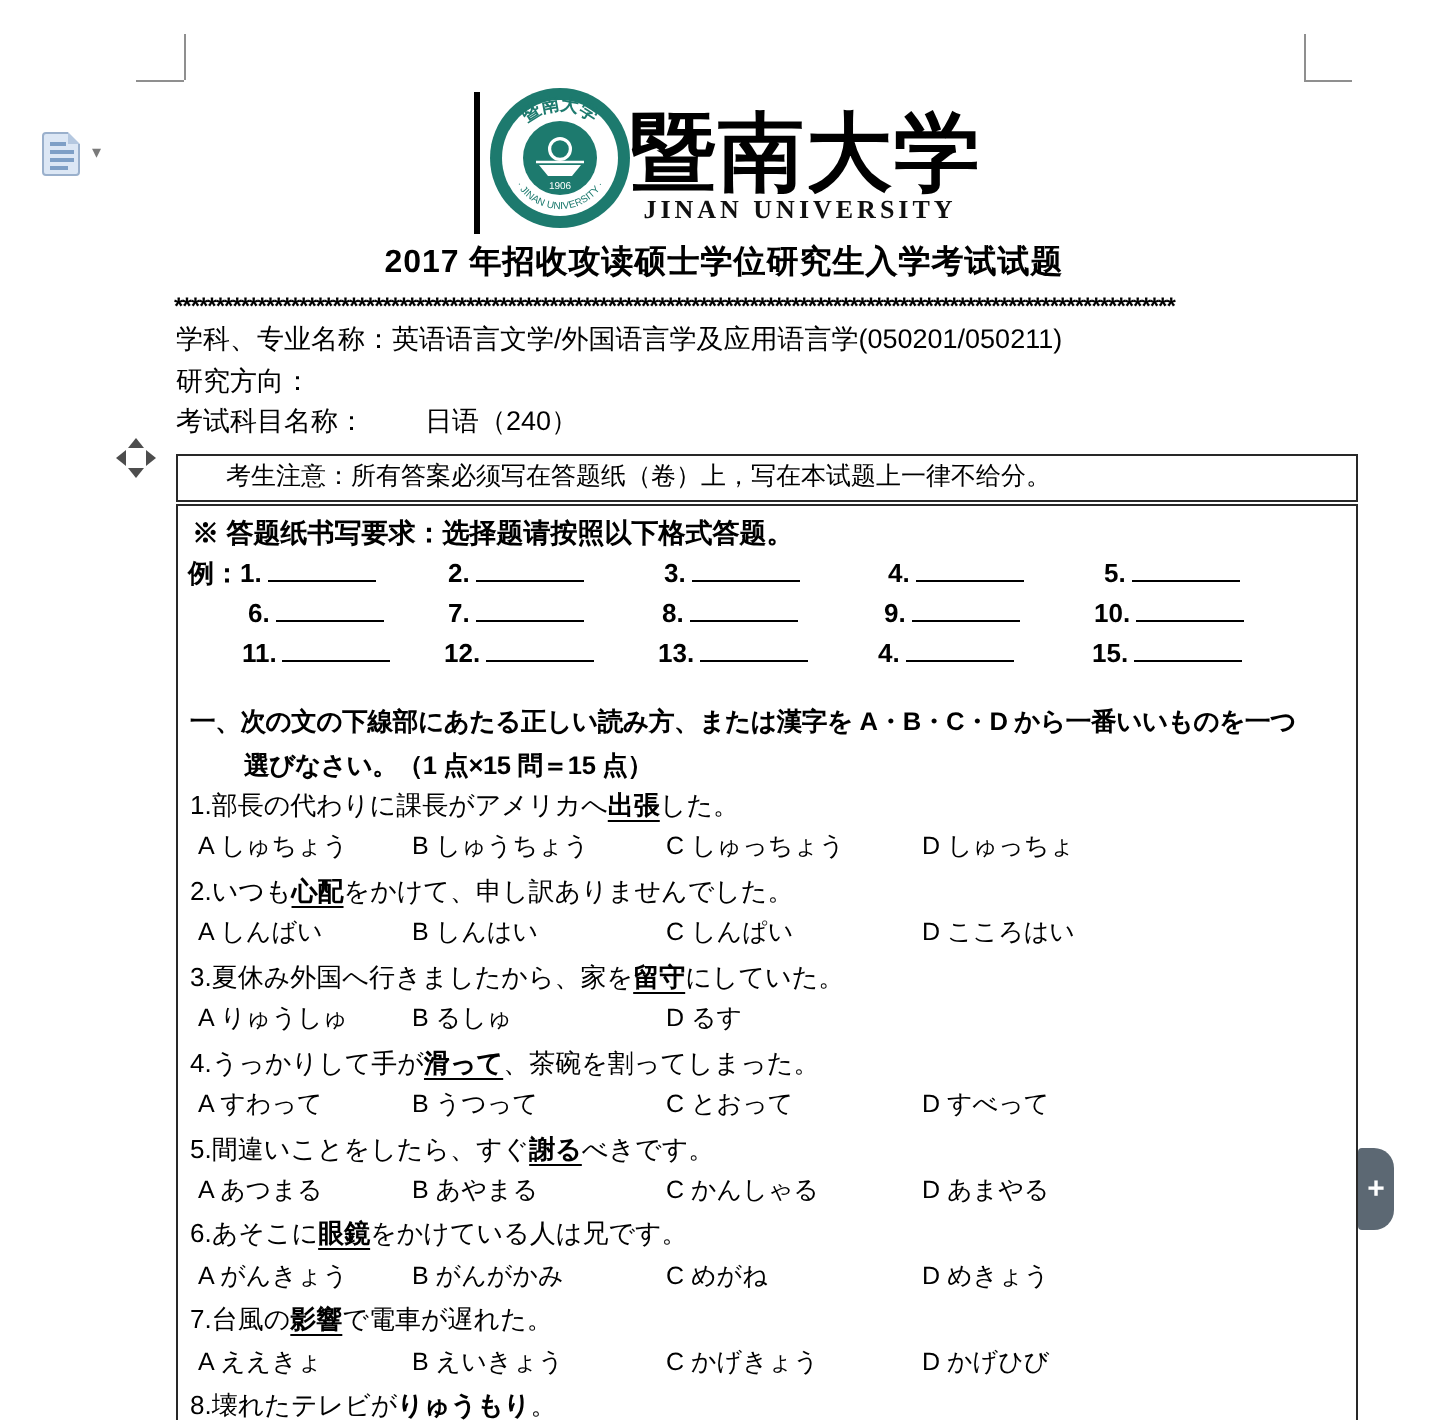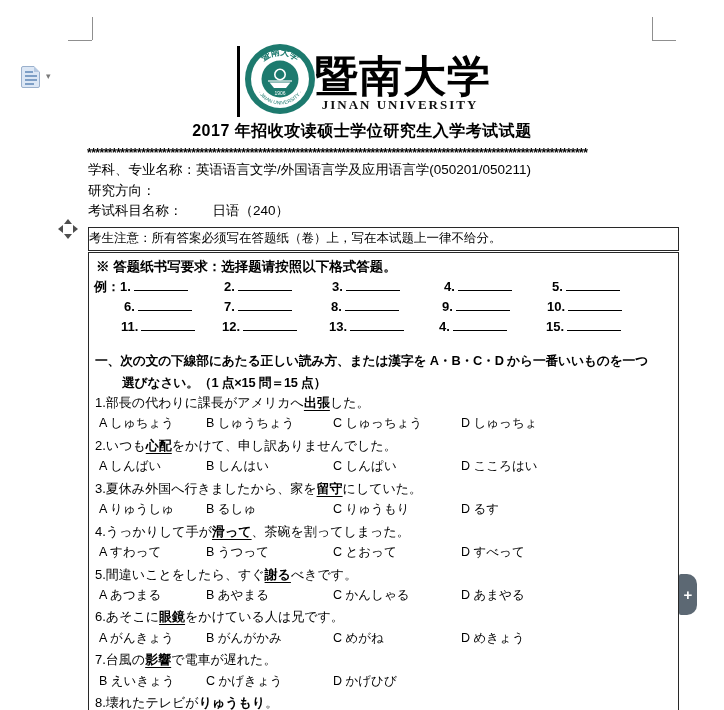--- a/index.html
+++ b/index.html
@@ -58,21 +58,21 @@
   
   .mh { left:59px; top:220px; width:18px; height:18px; cursor:move; }
   .mh i { position:absolute; width:0; height:0; border:4px solid transparent; }
   .mh .up    { left:5px; top:-1px;  border-bottom:5px solid #4d4d4d; border-top:none; }
   .mh .down  { left:5px; bottom:-1px; border-top:5px solid #4d4d4d; border-bottom:none; }
   .mh .left  { top:5px; left:-1px;  border-right:5px solid #4d4d4d; border-left:none; }
   .mh .right { top:5px; right:-1px; border-left:5px solid #4d4d4d; border-right:none; }
 
   .notice-box {
     left:88px; top:227px; width:591px; height:24px;
-    border:1px solid #282828; line-height:21px; padding-left:0;
+    border:1px solid #282828; line-height:21px; padding-left:24px;
     font-size:12.5px; white-space:nowrap; overflow:hidden;
   }
   .main-box {
     left:88px; top:252px; width:591px; height:458px;
     border:1px solid #282828; border-bottom:none; overflow:hidden;
   }
   .fmt-instruction { left:7px; top:5px; font-size:13.5px; font-weight:bold; white-space:nowrap; }
   .ex-row { position:absolute; left:0; right:0; height:20px; font-size:13px; font-weight:bold; }
   .ex-row-0 { top:25px; } .ex-row-1 { top:45px; } .ex-row-2 { top:65px; }
   .ex-cell { position:absolute; top:0; white-space:nowrap; }
@@ -196,21 +196,20 @@
       <div class="q-line q-opts">
         <span>A しんばい</span>
         <span>B しんはい</span>
         <span>C しんぱい</span>
         <span>D こころはい</span>
       </div>
       <div class="q-line"><span>3.</span><span>夏休み外国へ行きましたから、家を</span><span class="q-u">留守</span><span>にしていた。</span></div>
       <div class="q-line q-opts">
         <span>A りゅうしゅ</span>
         <span>B るしゅ</span>
-        <span>C りゅうもり</span>
         <span>D るす</span>
       </div>
       <div class="q-line"><span>4.</span><span>うっかりして手が</span><span class="q-u">滑って</span><span>、茶碗を割ってしまった。</span></div>
       <div class="q-line q-opts">
         <span>A すわって</span>
         <span>B うつって</span>
         <span>C とおって</span>
         <span>D すべって</span>
       </div>
       <div class="q-line"><span>5.</span><span>間違いことをしたら、すぐ</span><span class="q-u">謝る</span><span>べきです。</span></div>
@@ -222,20 +221,21 @@
       </div>
       <div class="q-line"><span>6.</span><span>あそこに</span><span class="q-u">眼鏡</span><span>をかけている人は兄です。</span></div>
       <div class="q-line q-opts">
         <span>A がんきょう</span>
         <span>B がんがかみ</span>
         <span>C めがね</span>
         <span>D めきょう</span>
       </div>
       <div class="q-line"><span>7.</span><span>台風の</span><span class="q-u">影響</span><span>で電車が遅れた。</span></div>
       <div class="q-line q-opts">
+        <span>A ええきょ</span>
         <span>B えいきょう</span>
         <span>C かげきょう</span>
         <span>D かげひび</span>
       </div>
       <div class="q-line"><span>8.</span><span>壊れたテレビが</span><span class="q-u">りゅうもり</span><span>。</span></div>
     </div>
 </div>
 
 <div class="abs side-tab">
   <span>+</span>

